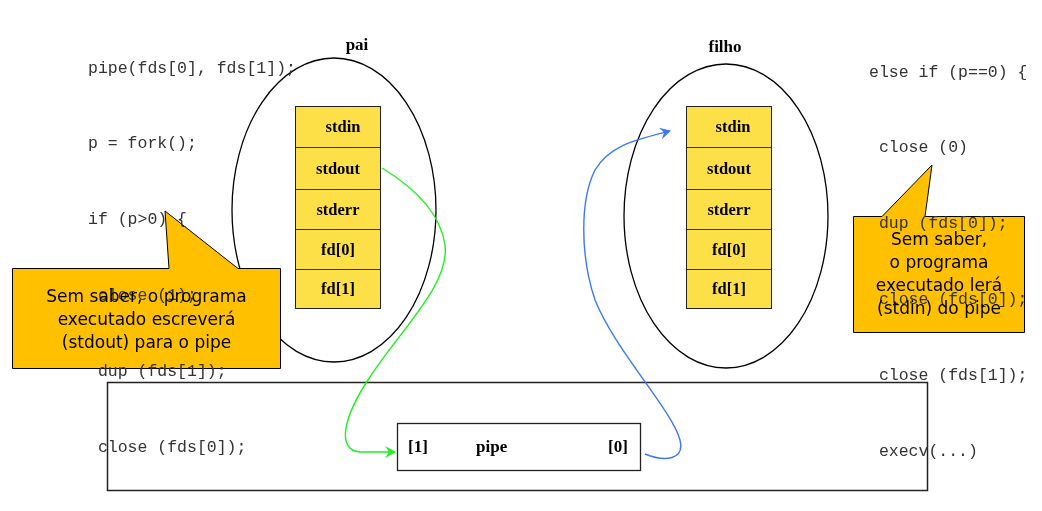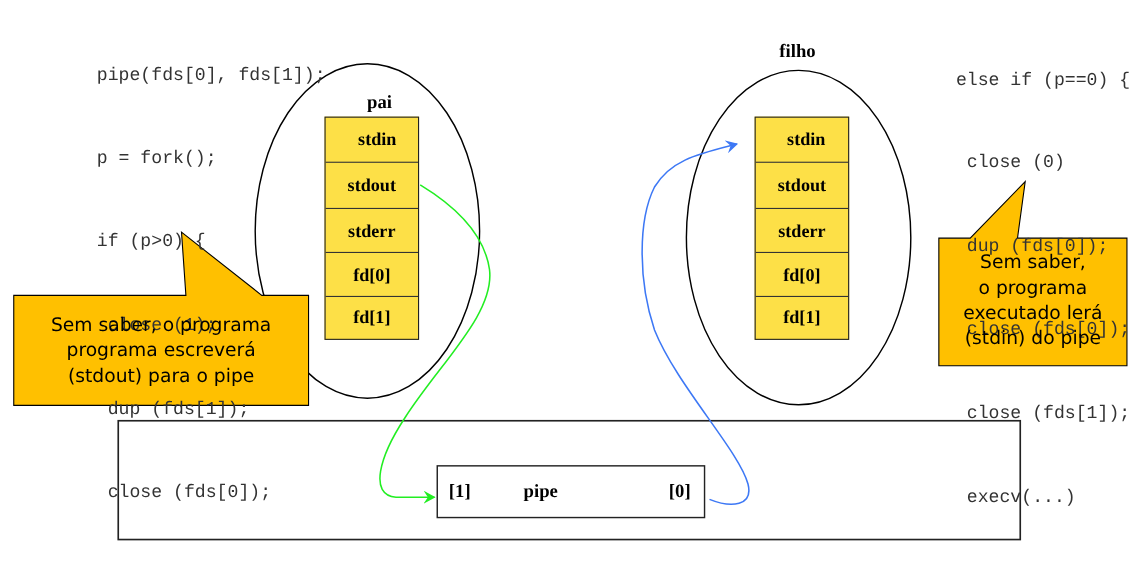--- a/index.html
+++ b/index.html
@@ -105,21 +105,21 @@
 <div class="code" style="left:829px; top:9px;">
   <span class="code-line">else if (p==0) {</span>
   <span class="code-line"> close (0)</span>
   <span class="code-line"> dup (fds[0]);</span>
   <span class="code-line"> close (fds[0]);</span>
   <span class="code-line"> close (fds[1]);</span>
   <span class="code-line"> execv(...)</span>
   
 </div>
 
-<div class="proc-title" style="left:345px; top:35px;margin-top:48px;">pai</div>
+<div class="proc-title" style="left:357px; top:35px;">pai</div>
 <div class="proc-title" style="left:725px; top:37px;">filho</div>
 
 <div class="fd-table" style="left:295px; top:106px;">
   <div class="fd-row" style="height:40px;">
       <span style="padding-left:10px;">stdin</span>
     </div>
   <div class="fd-row" style="height:42px;">
       <span>stdout</span>
     </div>
   <div class="fd-row" style="height:40px;">
@@ -150,21 +150,21 @@
       <span>fd[1]</span>
     </div>
 </div>
 
 <div class="pipe-label" style="left:408px; top:437px;">[1]</div>
 <div class="pipe-label" style="left:476px; top:437px;">pipe</div>
 <div class="pipe-label" style="left:608px; top:437px;">[0]</div>
 
 <div class="callout-text" style="left:12px; top:285px; width:269px;">
   <span class="callout-line">Sem saber, o programa</span>
-  <span class="callout-line">programa escreverá</span>
+  <span class="callout-line">executado escreverá</span>
   <span class="callout-line">(stdout) para o pipe</span>
 </div>
 <div class="callout-text" style="left:853px; top:228px; width:172px;">
   <span class="callout-line">Sem saber,</span>
   <span class="callout-line">o programa</span>
   <span class="callout-line">executado lerá</span>
   <span class="callout-line">(stdin) do pipe</span>
 </div>
 
 </body></html>

